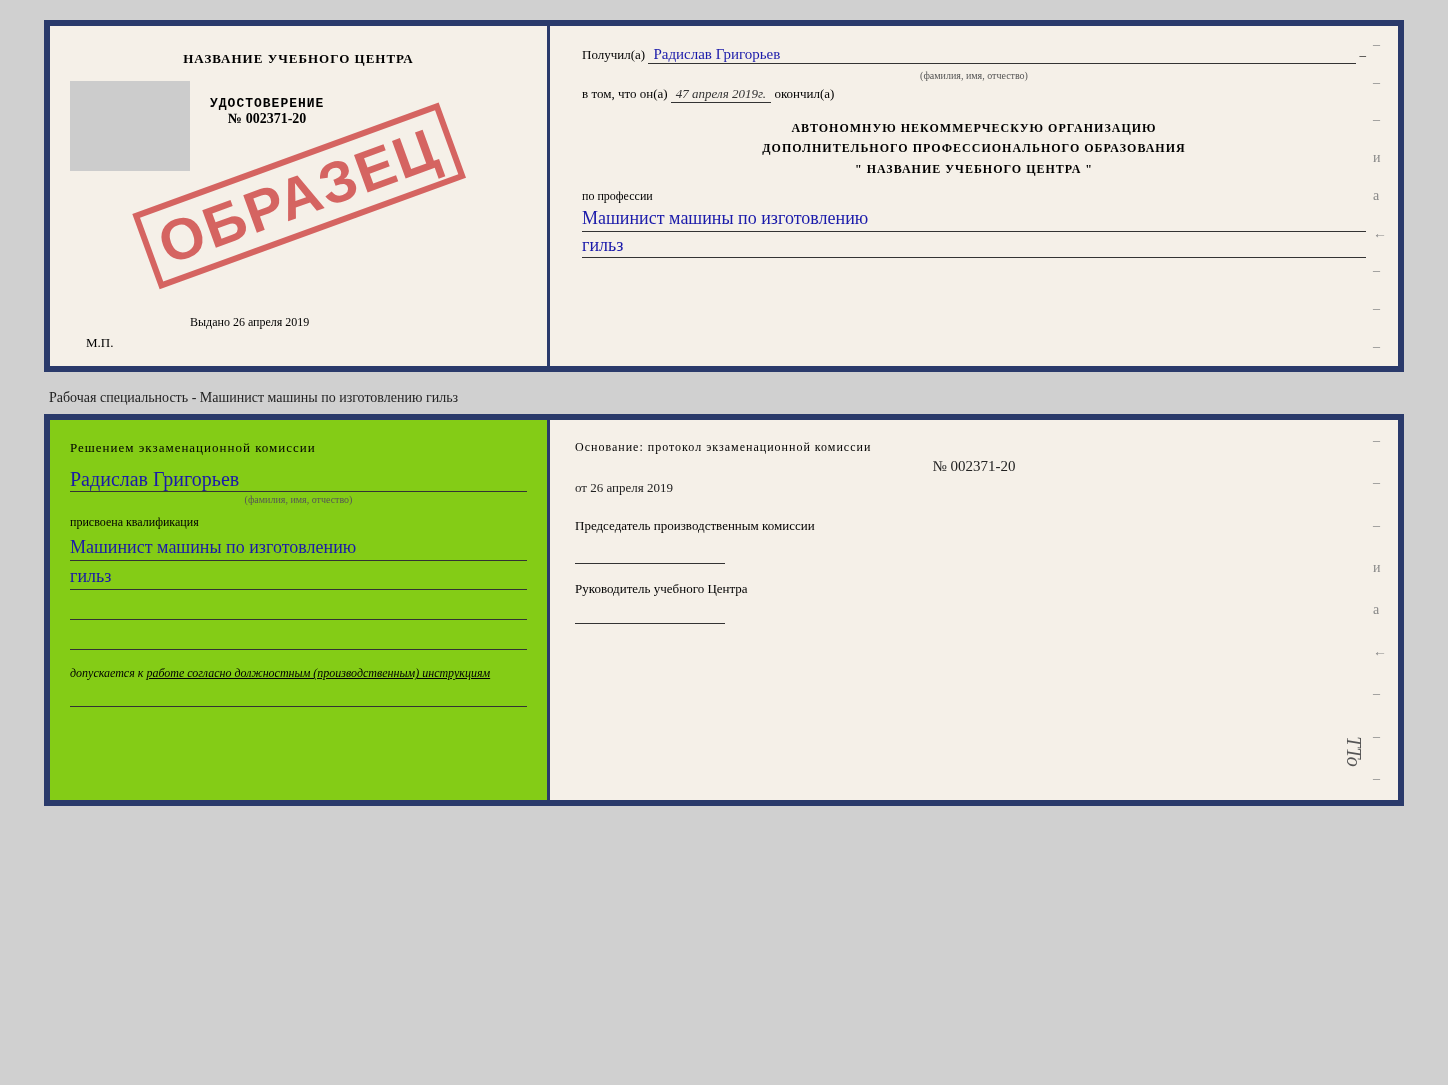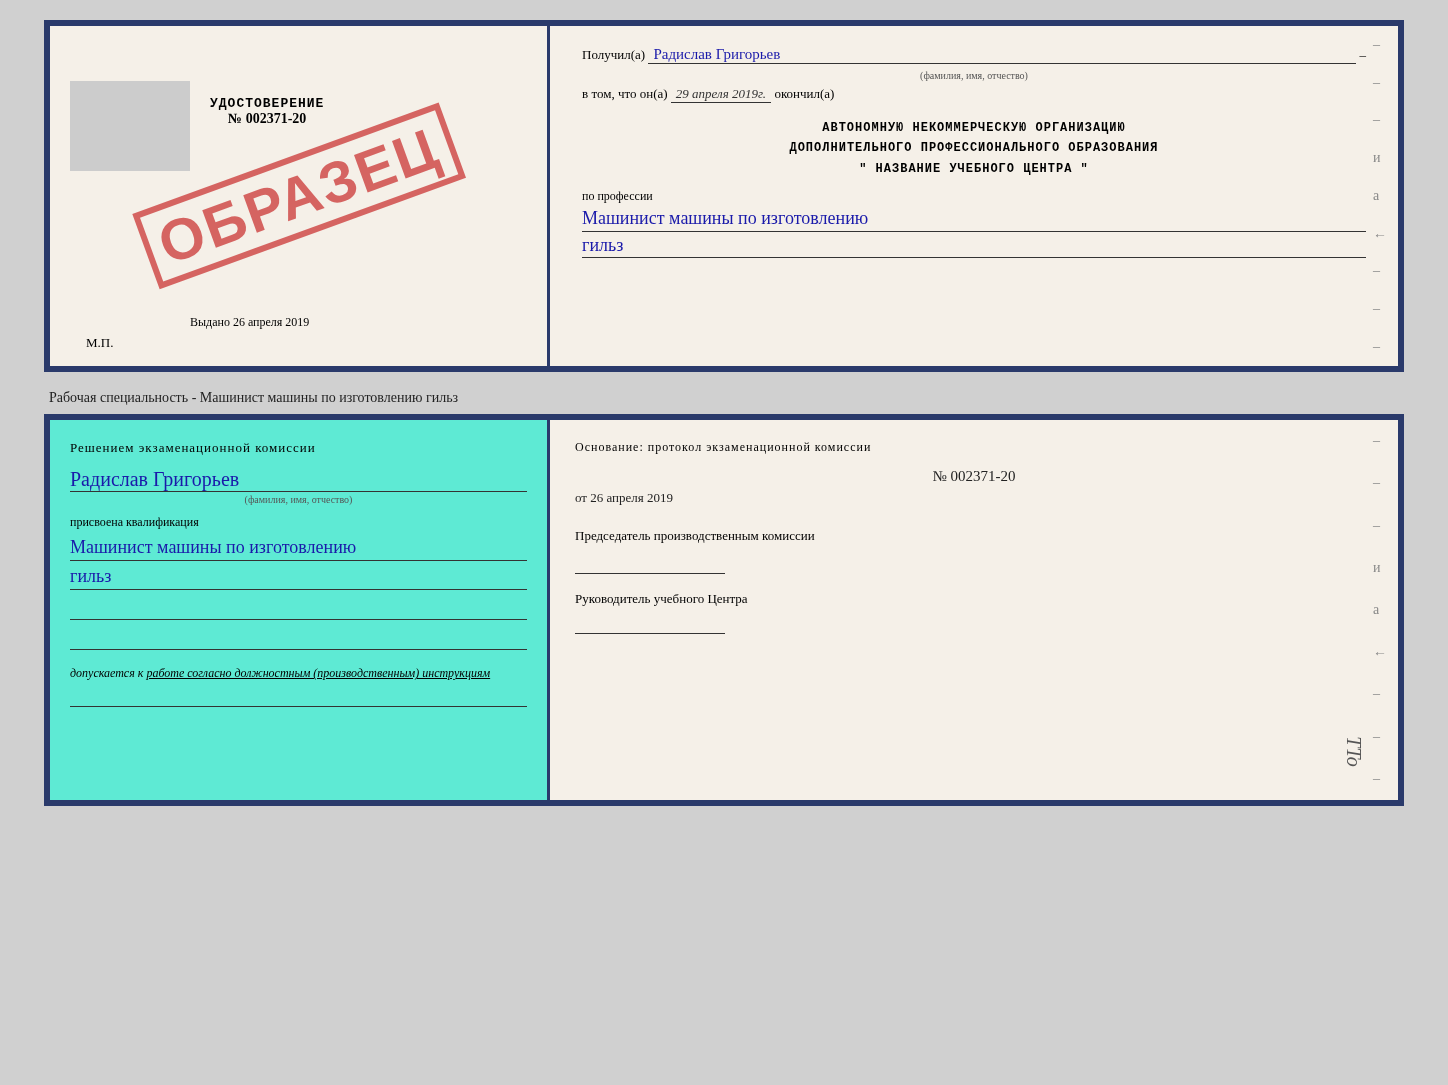--- a/index.html
+++ b/index.html
@@ -158,21 +158,20 @@
       padding: 0 5px;
     }
 
     .auto-block {
       text-align: center;
       font-size: 12px;
       font-weight: bold;
       letter-spacing: 1px;
       line-height: 1.7;
       margin-bottom: 10px;
-      font-family: Liberation Mono, monospace;
     }
 
     .profession-label {
       font-size: 12px;
       margin-bottom: 3px;
     }
 
     .profession-value {
       font-size: 18px;
       font-family: 'Segoe Script', 'Brush Script MT', cursive;
@@ -201,21 +200,21 @@
       font-size: 14px;
       color: #222;
       padding: 8px 5px;
     }
 
     
     .doc-bottom-left {
       width: 500px;
       border-right: 3px solid #2a3a6b;
       padding: 20px 20px;
-      background: #5eead4;
+      background: #84cc16;
       min-height: 380px;
     }
 
     .doc-bottom-right {
       flex: 1;
       padding: 20px 25px;
       background: #f5f0e8;
       position: relative;
     }
 
@@ -272,21 +271,21 @@
     }
 
     .допускается-underline {
       text-decoration: underline;
     }
 
     
     .osnov-label {
       font-size: 12px;
       letter-spacing: 1px;
-      margin-bottom: 13px;
+      margin-bottom: 3px;
     }
 
     .protocol-number {
       font-size: 15px;
       text-align: center;
       margin-bottom: 5px;
       color: #222;
     }
 
     .protocol-date {
@@ -344,20 +343,21 @@
       transform: rotate(90deg);
       white-space: nowrap;
     }
   </style>
 </head>
 <body>
 
 <div class="document">
 
   <div class="doc-left">
+    <div class="cert-title">НАЗВАНИЕ УЧЕБНОГО ЦЕНТРА</div>
 
     <div class="gray-box"></div>
 
     <div class="udostoverenie-block">
       <div class="udostoverenie-label">УДОСТОВЕРЕНИЕ</div>
       <div class="cert-number">№ 002371-20</div>
     </div>
 
     <div class="obrazec-stamp">ОБРАЗЕЦ</div>
 
@@ -372,21 +372,21 @@
   <div class="doc-right">
     <div class="right-line">
       <span class="right-label">Получил(а)</span>&nbsp;
       <span class="right-value">Радислав Григорьев</span>
       &nbsp;–
     </div>
     <span class="fio-sub">(фамилия, имя, отчество)</span>
 
     <div class="right-date-line">
       <span class="right-label">в том, что он(а)</span>&nbsp;
-      <span class="date-value">29 апреля 2019г.</span>&nbsp;
+      <span class="date-value">47 апреля 2019г.</span>&nbsp;
       <span class="right-label">окончил(а)</span>
     </div>
 
     <div class="auto-block">
       <div>АВТОНОМНУЮ НЕКОММЕРЧЕСКУЮ ОРГАНИЗАЦИЮ</div>
       <div>ДОПОЛНИТЕЛЬНОГО ПРОФЕССИОНАЛЬНОГО ОБРАЗОВАНИЯ</div>
       <div>"   НАЗВАНИЕ УЧЕБНОГО ЦЕНТРА   "</div>
     </div>
 
     <div class="profession-label">по профессии</div>

